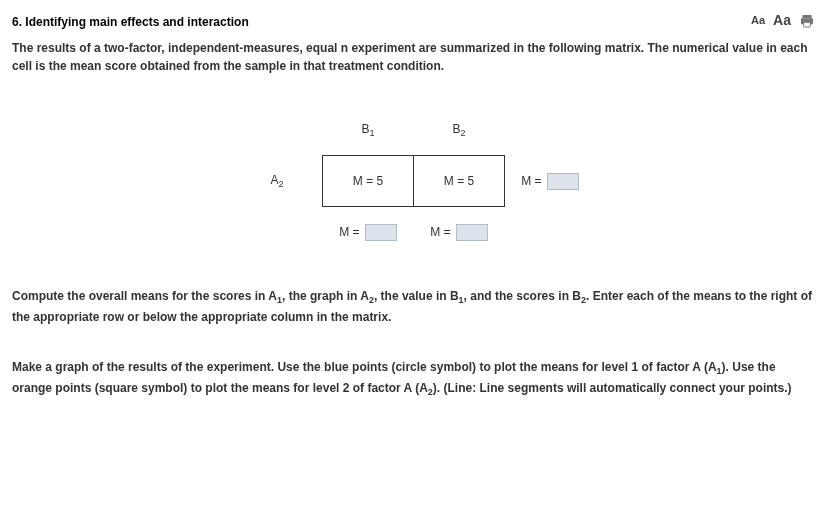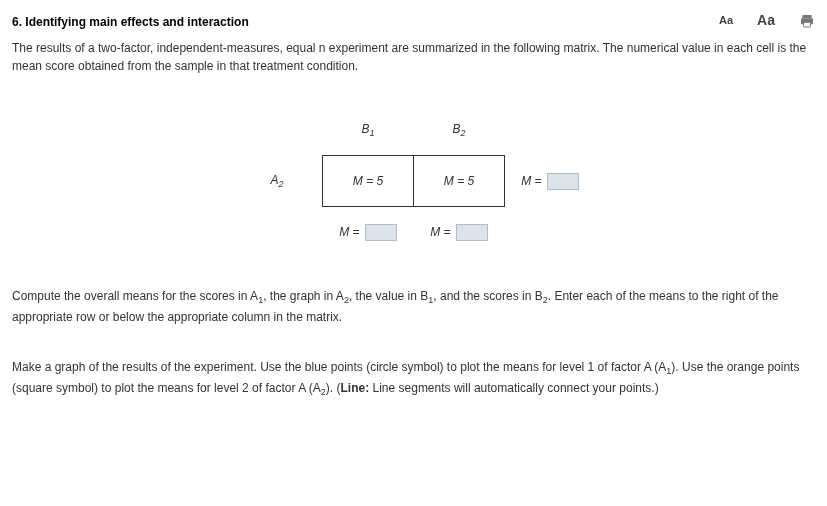--- a/index.html
+++ b/index.html
@@ -19,41 +19,41 @@
     margin-bottom: 8px;
   }
   .title {
     font-weight: bold;
     font-size: 12px;
     color: #000000;
   }
   .header-icons {
     display: flex;
     align-items: center;
-    gap: 24px;
+    gap: 8px;
     color: #555;
   }
   .icon-aa-sm { font-size: 11px; font-weight: bold; cursor: pointer; color:#444;}
   .icon-aa-lg { font-size: 14px; font-weight: bold; cursor: pointer; color:#444;}
   .icon-print { 
     width: 16px; height: 16px; cursor: pointer;
     display: inline-block;
   }
   .intro, .para {
     color: #333333;
     margin: 4px 0 8px 0;
+    font-weight: bold;
   }
   .matrix-area {
     margin: 30px 0 30px 0;
     display: flex;
     justify-content: center;
   }
   table.matrix {
     border-collapse: collapse;
-    font-style: italic;
   }
   table.matrix td {
     height: 50px;
     width: 90px;
     text-align: center;
     vertical-align: middle;
     font-size: 12px;
     color: #333333;
     padding: 0;
   }

